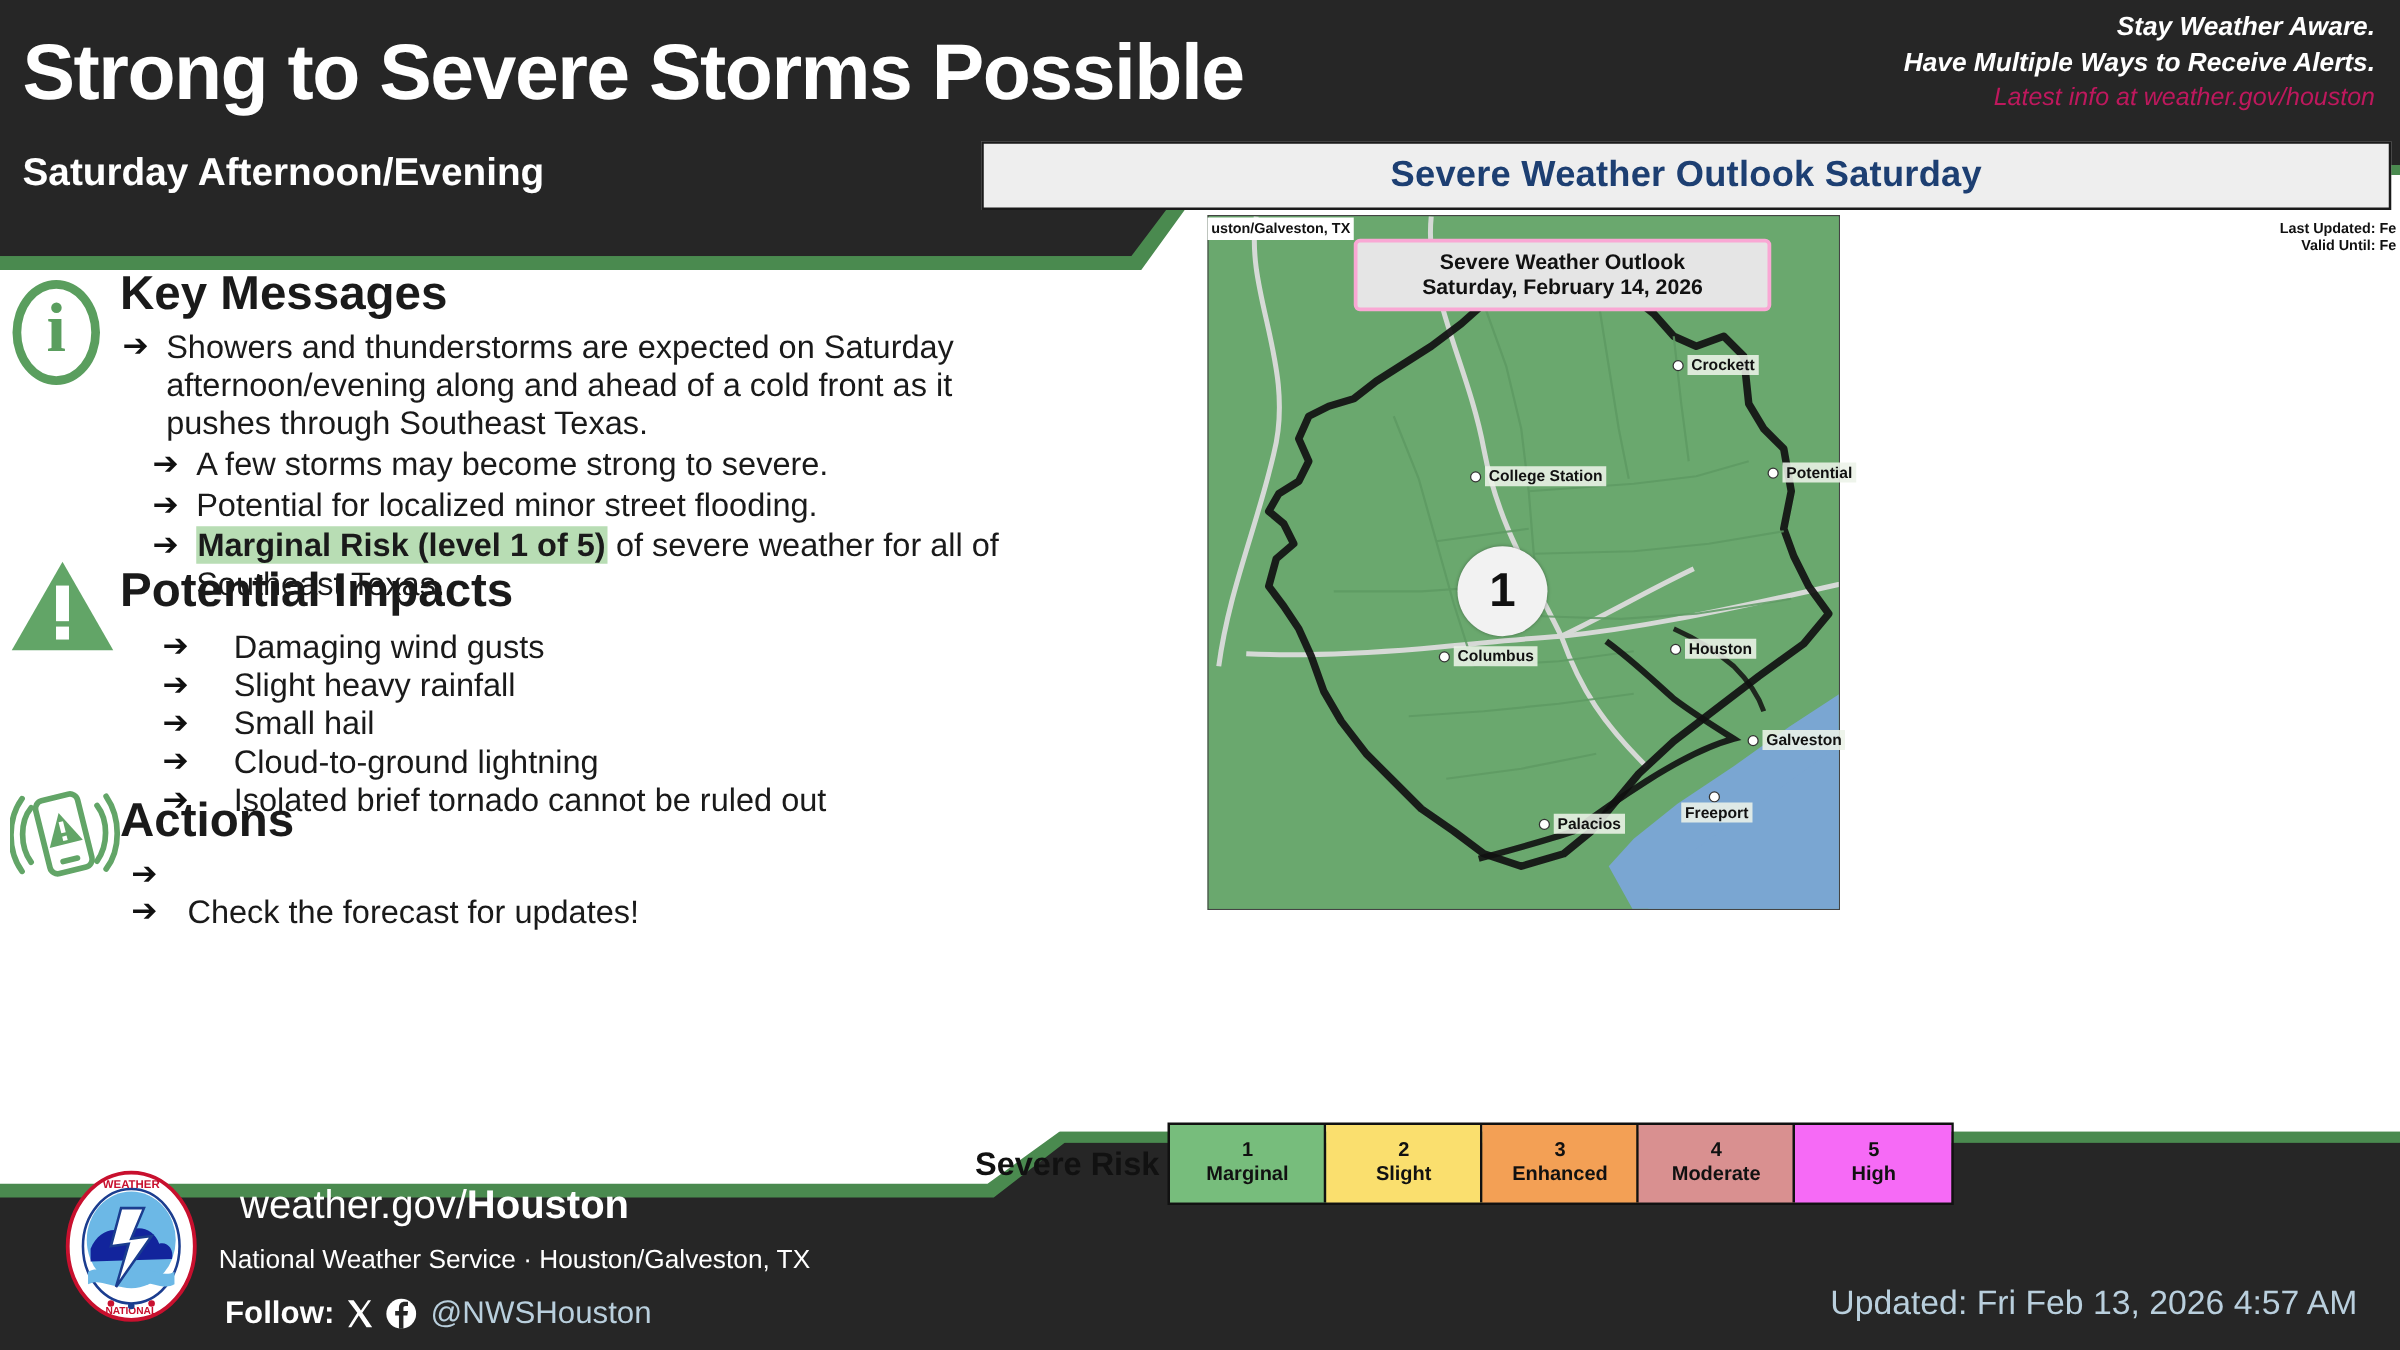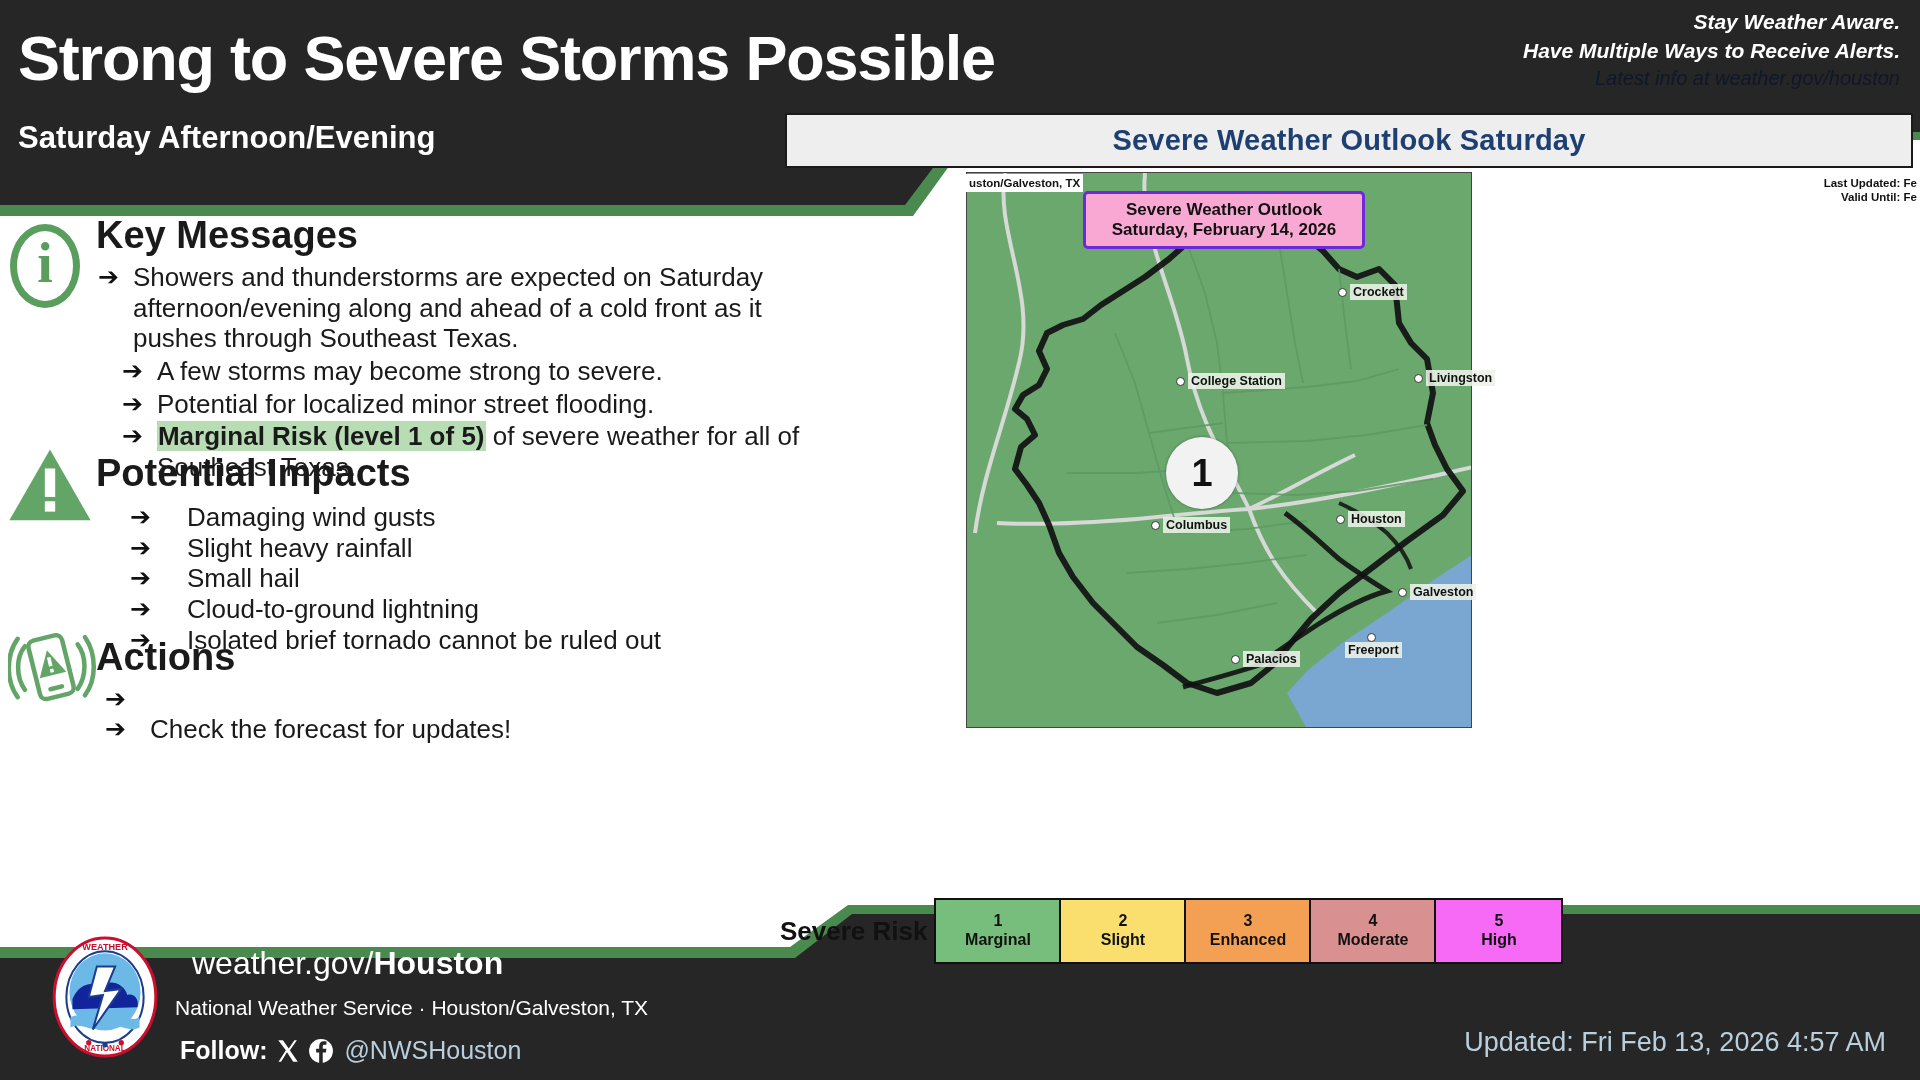--- a/index.html
+++ b/index.html
@@ -28,21 +28,21 @@
   }
   .sub-title{
     position:absolute; left:18px; top:120px; z-index:4;
     color:#ffffff; font-size:31px; font-weight:bold; white-space:nowrap;
   }
   .tagline{
     position:absolute; right:20px; top:8px; z-index:4;
     text-align:right; color:#ffffff; line-height:1.36;
   }
   .tag1,.tag2{ font-size:21px; font-weight:bold; font-style:italic; }
-  .tag3{ font-size:20px; font-style:italic; color:#0f172a; }
+  .tag3{ font-size:20px; font-style:italic; color:#be185d; }
 
   
   .left-col{ position:absolute; left:0; top:210px; width:950px; height:690px; z-index:5; }
 
   .sec{ position:absolute; }
   .sec-title{
     font-size:38px; font-weight:bold; color:#1a1a1a; line-height:1;
   }
   .bullet-row{ display:flex; align-items:flex-start; }
   .arrow{
@@ -74,22 +74,22 @@
   .map-head-band span{
     font-size:29px; font-weight:bold; color:#1d3f72; letter-spacing:0.2px;
   }
   .map-wrap{
     position:absolute; left:966px; top:172px; width:506px; height:556px;
     overflow:hidden; z-index:5; background:#6aa86e; border:1px solid #444;
   }
   .map-canvas{ position:absolute; left:-80px; top:0; width:680px; height:556px; }
 
   .map-titlebox{
-    position:absolute; left:1083px; top:191px; width:282px; height:58px;
-    background:#f9a8d4; border:3px solid #6d28d9; border-radius:5px; z-index:8;
+    position:absolute; left:1083px; top:191px; width:334px; height:58px;
+    background:#e5e5e5; border:3px solid #f9a8d4; border-radius:5px; z-index:8;
     display:flex; flex-direction:column; align-items:center; justify-content:center;
     line-height:1.18;
   }
   .map-titlebox div{ font-size:17px; font-weight:bold; color:#111; }
 
   .corner-lbl{
     position:absolute; background:#fff; color:#111;
     font-size:11.5px; font-weight:bold; z-index:8; padding:2px 3px; line-height:1.25;
   }
   .lbl-office{ left:966px; top:174px; }
@@ -324,21 +324,21 @@
 
 <div class="risk-bubble">1</div>
 
 <div id="city-layer">
     <div class="city right" style="left: 1338px; top: 284px;">
       <span class="city-dot"></span>
       <span class="city-name">Crockett</span>
     </div>
     <div class="city right" style="left: 1414px; top: 370px;">
       <span class="city-dot"></span>
-      <span class="city-name">Livingston</span>
+      <span class="city-name">Potential</span>
     </div>
     <div class="city right" style="left: 1176px; top: 373px;">
       <span class="city-dot"></span>
       <span class="city-name">College Station</span>
     </div>
     <div class="city right" style="left: 1151px; top: 517px;">
       <span class="city-dot"></span>
       <span class="city-name">Columbus</span>
     </div>
     <div class="city right" style="left: 1336px; top: 511px;">

